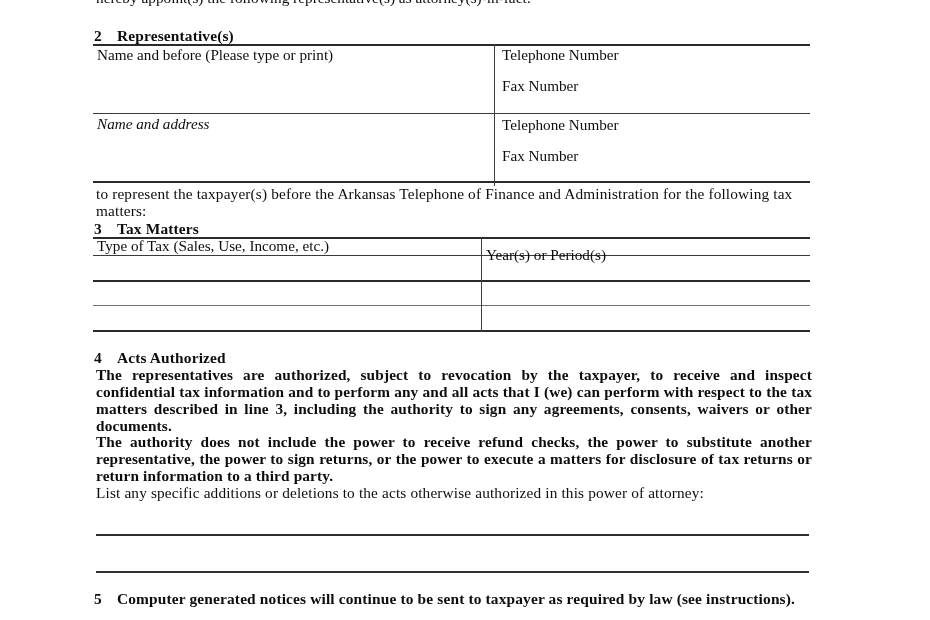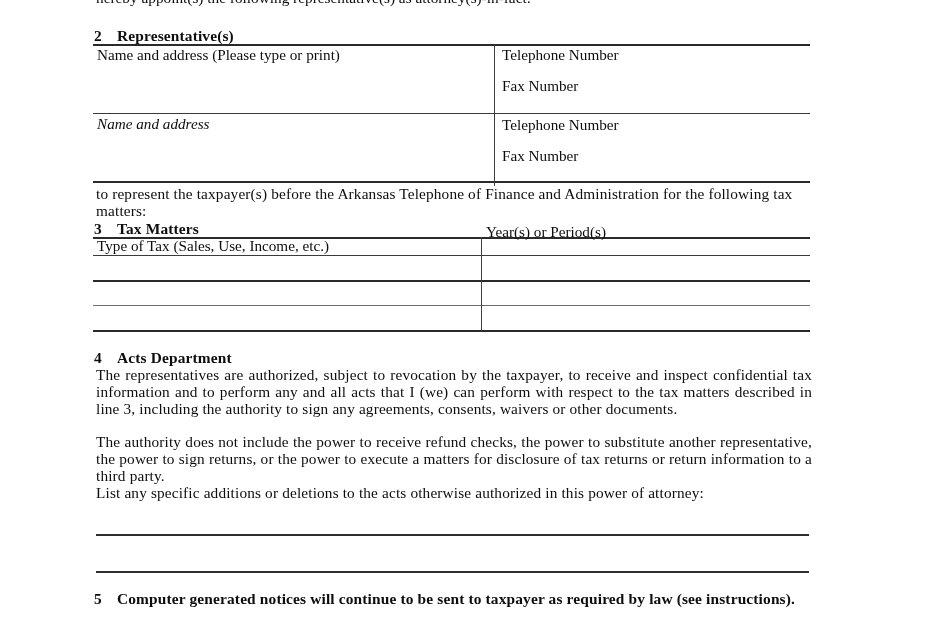--- a/index.html
+++ b/index.html
@@ -30,20 +30,21 @@
 
   .body-text {
     font-size: 15.3px;
     line-height: 17px;
     letter-spacing: 0.01em;
   }
 
   .justified {
     text-align: justify;
     text-align-last: left;
+    font-weight: bold;
   }
 
   .section-head {
     font-weight: bold;
     font-size: 15.4px;
     letter-spacing: 0.01em;
     white-space: nowrap;
   }
   .section-head .num {
     display: inline-block;
@@ -99,21 +100,21 @@
 
   <div class="abs section-head" style="left:94px; top:27px;">
     <span class="num">2</span><span>Representative(s)</span>
   </div>
 
   <div class="rule thick" style="left:93px; top:44px; width:717px;"></div>
   <div class="rule" style="left:93px; top:113px; width:717px;"></div>
   <div class="rule thick" style="left:93px; top:181px; width:717px;"></div>
   <div class="vrule" style="left:494px; top:44px; height:142px;"></div>
 
-  <div class="cell-label" style="left:97px; top:47px;">Name and address (Please type or print)</div>
+  <div class="cell-label" style="left:97px; top:47px;">Name and before (Please type or print)</div>
   <div class="cell-label" style="left:502px; top:47px;">Telephone Number</div>
   <div class="cell-label" style="left:502px; top:78px;">Fax Number</div>
 
   <div class="cell-label" style="left:97px; top:116px;font-style:italic;">Name and address</div>
   <div class="cell-label" style="left:502px; top:117px;">Telephone Number</div>
   <div class="cell-label" style="left:502px; top:148px;">Fax Number</div>
 
   <div class="abs body-text" style="left:96px; top:185px; width:720px;">to represent the taxpayer(s) before the Arkansas Telephone of Finance and Administration for the following tax matters:</div>
 
   <div class="abs section-head" style="left:94px; top:220px;">
@@ -121,31 +122,31 @@
   </div>
 
   <div class="rule thick" style="left:93px; top:237px; width:717px;"></div>
   <div class="rule" style="left:93px; top:255px; width:717px;"></div>
   <div class="rule thick" style="left:93px; top:280px; width:717px;"></div>
   <div class="rule soft" style="left:93px; top:305px; width:717px;"></div>
   <div class="rule thick" style="left:93px; top:330px; width:717px;"></div>
   <div class="vrule" style="left:481px; top:237px; height:95px;"></div>
 
   <div class="cell-label" style="left:97px; top:238px;">Type of Tax (Sales, Use, Income, etc.)</div>
-  <div class="cell-label" style="left:486px; top:224px;">Year(s) or Period(s)</div>
+  <div class="cell-label" style="left:486px; top:247px;">Year(s) or Period(s)</div>
 
   <div class="abs" style="left:94px; top:256px; width:386px; height:23px;"></div>
   <div class="abs" style="left:483px; top:256px; width:326px; height:23px;"></div>
   <div class="abs" style="left:94px; top:282px; width:386px; height:22px;"></div>
   <div class="abs" style="left:483px; top:282px; width:326px; height:22px;"></div>
   <div class="abs" style="left:94px; top:307px; width:386px; height:22px;"></div>
   <div class="abs" style="left:483px; top:307px; width:326px; height:22px;"></div>
 
   <div class="abs section-head" style="left:94px; top:349px;">
-    <span class="num">4</span><span>Acts Department</span>
+    <span class="num">4</span><span>Acts Authorized</span>
   </div>
 
   <div class="abs body-text justified" style="left:96px; top:366px; width:716px;">The representatives are authorized, subject to revocation by the taxpayer, to receive and inspect confidential tax information and to perform any and all acts that I (we) can perform with respect to the tax matters described in line 3, including the authority to sign any agreements, consents, waivers or other documents.</div>
 
   <div class="abs body-text justified" style="left:96px; top:433px; width:716px;">The authority does not include the power to receive refund checks, the power to substitute another representative, the power to sign returns, or the power to execute a matters for disclosure of tax returns or return information to a third party.</div>
 
   <div class="abs body-text" style="left:96px; top:484px; width:716px;">List any specific additions or deletions to the acts otherwise authorized in this power of attorney:</div>
 
   <div class="writeline" style="left:96px; top:534px; width:713px;"></div>
   <div class="writeline" style="left:96px; top:571px; width:713px;"></div>

